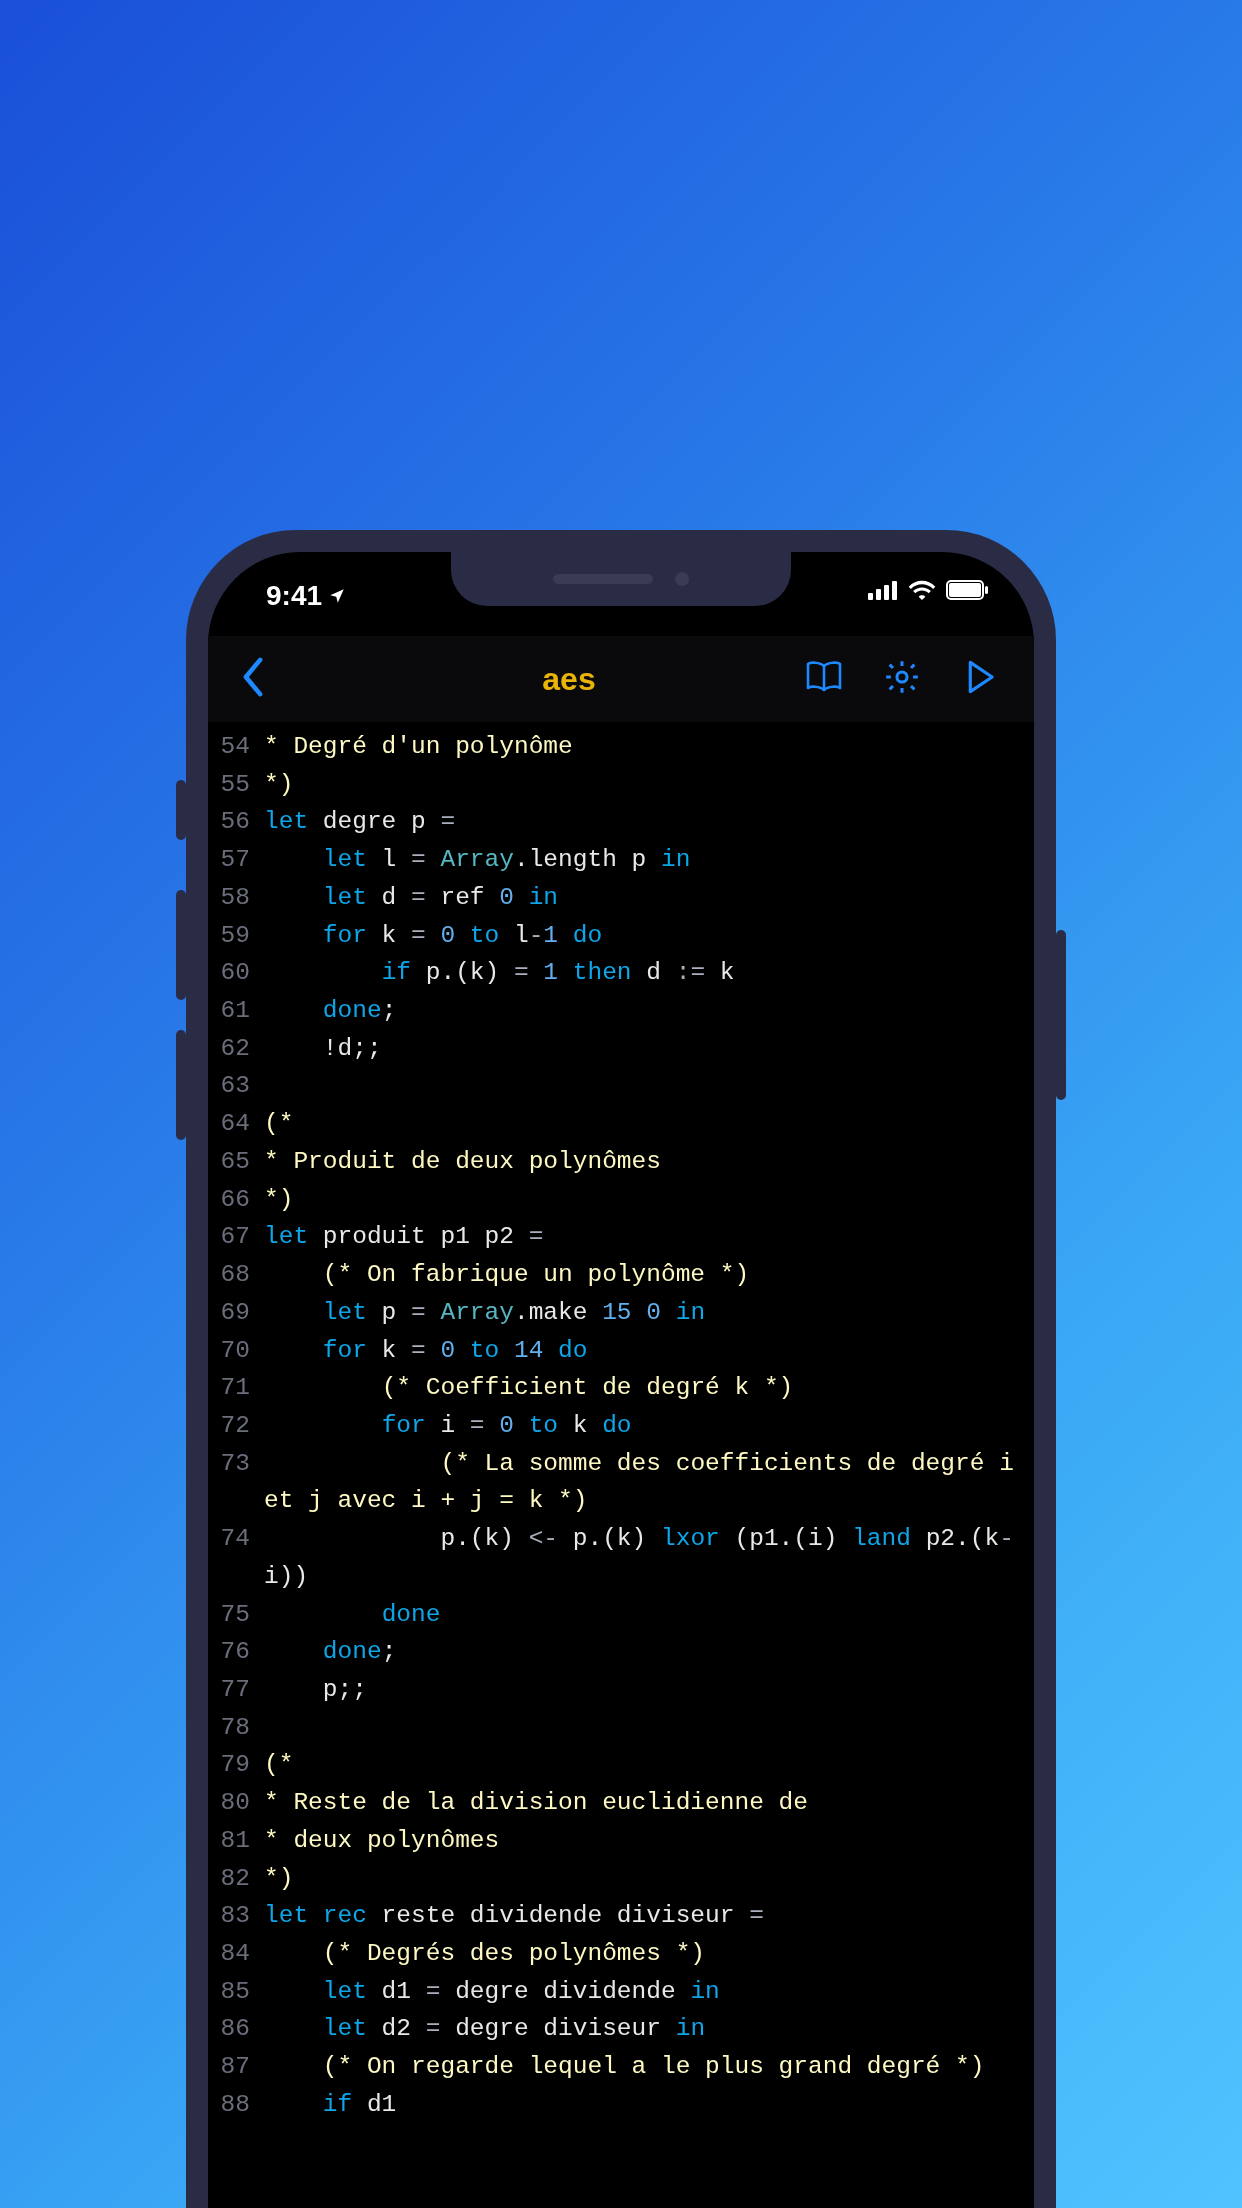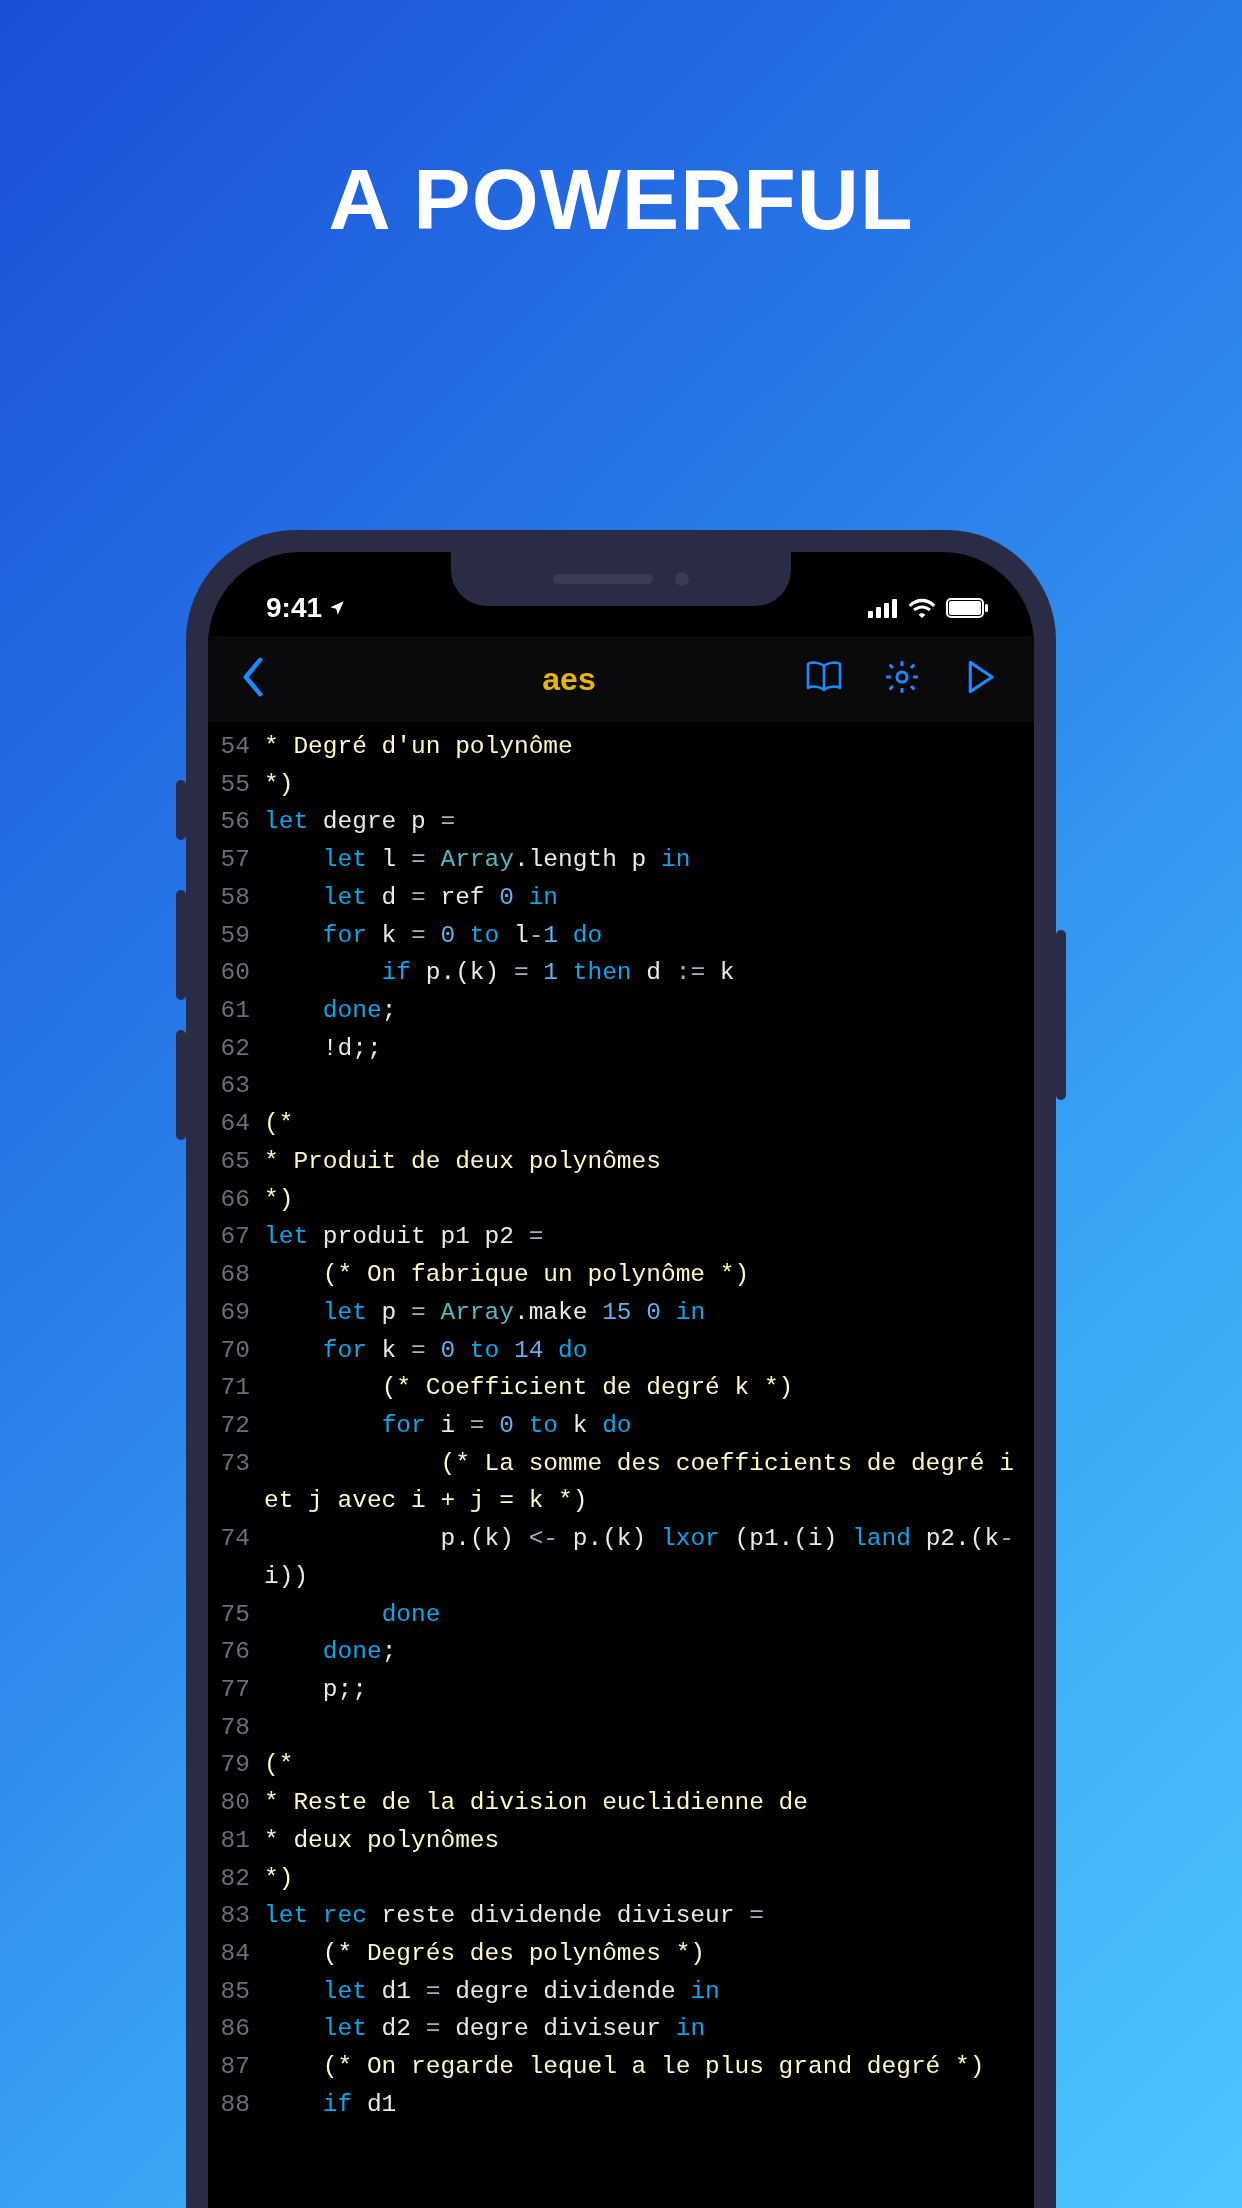--- a/index.html
+++ b/index.html
@@ -71,21 +71,21 @@
     background: #2a2c46;
     border-radius: 6px;
   }
   .side-btn.left1 { left: -10px; top: 250px; width: 10px; height: 60px; }
   .side-btn.left2 { left: -10px; top: 360px; width: 10px; height: 110px; }
   .side-btn.left3 { left: -10px; top: 500px; width: 10px; height: 110px; }
   .side-btn.right1 { right: -10px; top: 400px; width: 10px; height: 170px; }
   .status-bar {
     display: flex;
     justify-content: space-between;
-    align-items: center;
+    align-items: flex-start;
     color: #fff;
     padding: 28px 44px 0 58px;
     height: 84px;
     font-size: 28px;
     font-weight: 600;
   }
   .status-left { display: flex; align-items: center; gap: 6px; }
   .status-right { display: flex; align-items: center; gap: 10px; }
   .status-right svg { display: block; }
   .nav-bar {
@@ -129,21 +129,20 @@
   .type { color: #56b6c2; }
   .op   { color: #a9b0bc; }
   .num  { color: #61afef; }
   .id   { color: #e8e8e8; }
   .cm   { color: #fef9c3; }
 </style>
 </head>
 <body>
 
 <div class="headline">
-  <div>A POWERFUL</div>
 </div>
 
 <div class="phone-frame">
   <div class="side-btn left1"></div>
   <div class="side-btn left2"></div>
   <div class="side-btn left3"></div>
   <div class="side-btn right1"></div>
   <div class="phone-screen">
     <div class="notch">
       <div class="speaker"></div>

